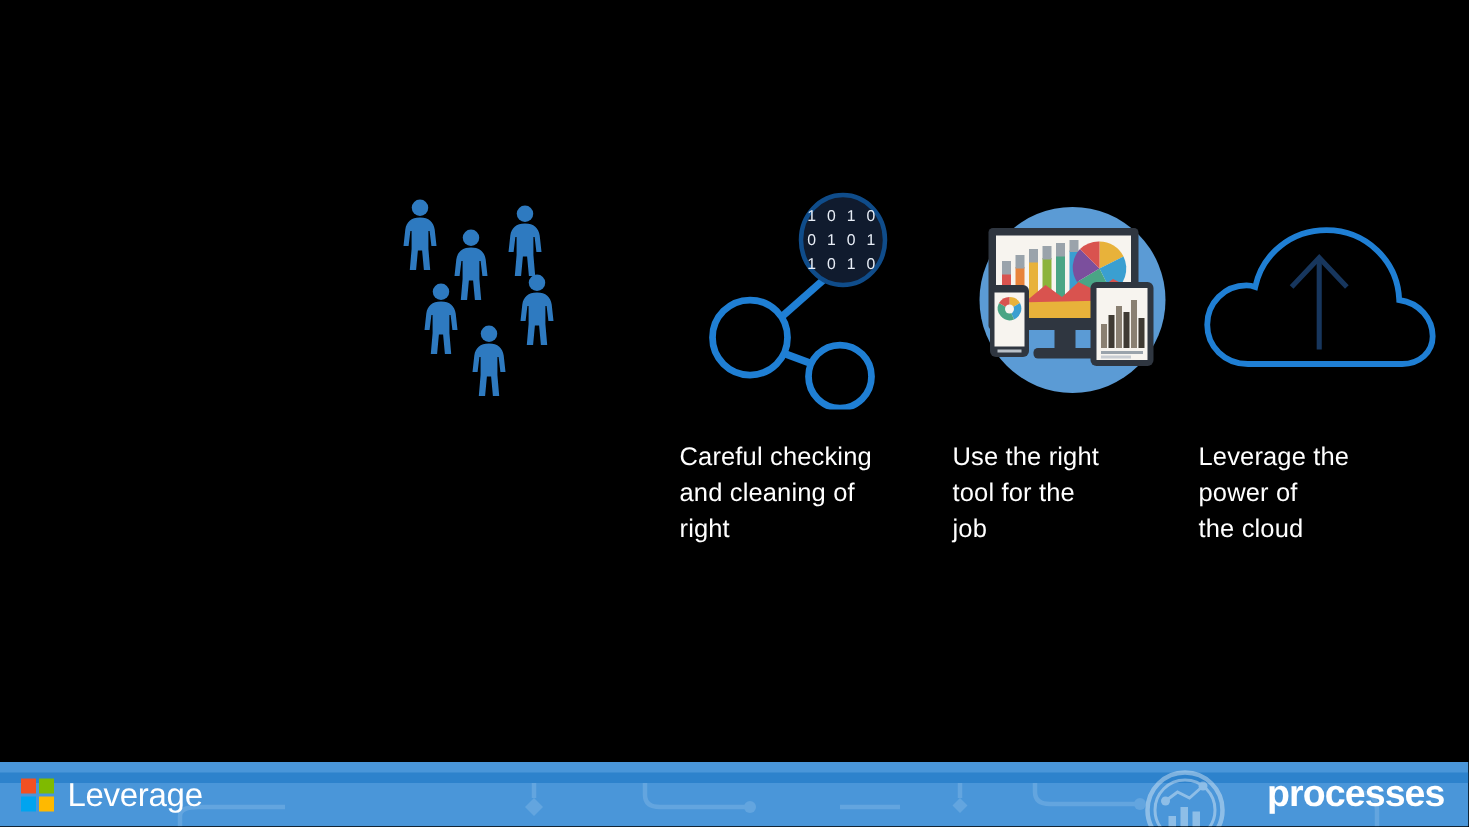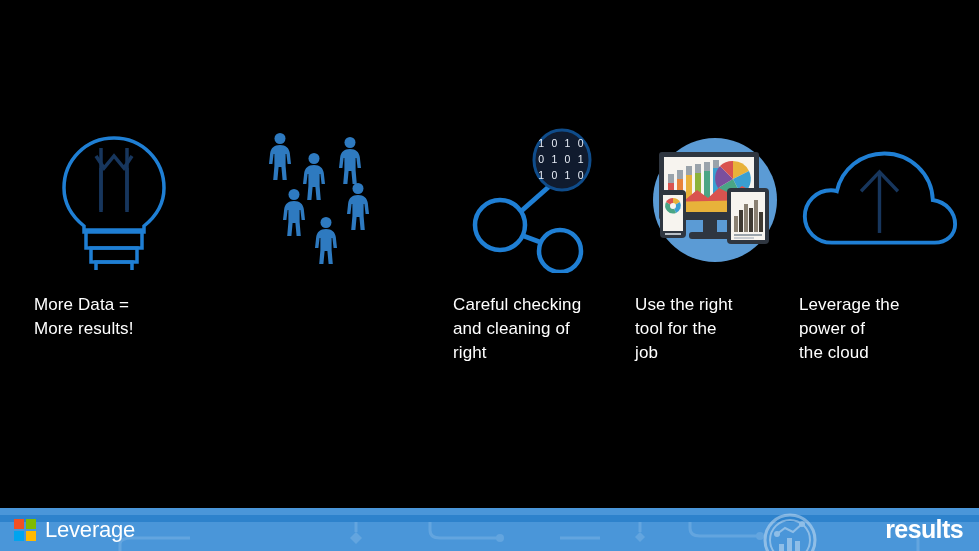--- a/index.html
+++ b/index.html
@@ -119,35 +119,20 @@
     opacity: 0.38;
   }
 </style>
 </head>
 <body>
 
 <div class="slide">
 
   <div class="columns">
 
-    <div class="col col-bulb">
-      <div class="icon-box">
-        <svg width="120" height="140" viewBox="0 0 120 140">
-          <path d="M60 8 C32 8 10 30 10 58 C10 76 20 88 30 96 L30 102 L90 102 L90 96 C100 88 110 76 110 58 C110 30 88 8 60 8 Z" fill="none" stroke="#1f7fd4" stroke-width="3.5"></path>
-          <path d="M47 18 L47 80 M73 18 L73 80" fill="none" stroke="#17365d" stroke-width="3.5" transform="translate(0,0)"></path>
-          <path d="M42 28 L50 40 L60 28 L70 40 L78 28" fill="none" stroke="#17365d" stroke-width="3.5" transform="translate(0,-2)"></path>
-          <path d="M47 38 L47 82 M73 38 L73 82" fill="none" stroke="#17365d" stroke-width="3.5"></path>
-          <rect x="32" y="100" width="56" height="18" fill="none" stroke="#1f7fd4" stroke-width="3.5"></rect>
-          <rect x="37" y="118" width="46" height="14" fill="none" stroke="#1f7fd4" stroke-width="3.5"></rect>
-          <rect x="42" y="132" width="36" height="12" fill="none" stroke="#1f7fd4" stroke-width="3.5"></rect>
-        </svg>
-      </div>
-      <div class="caption">More Data =
-More results!</div>
-    </div>
 
     <div class="col col-people">
       <div class="icon-box">
         <svg width="130" height="150" viewBox="0 0 130 150">
           <defs>
             <g id="person">
               <circle cx="11" cy="5.5" r="5.5"></circle>
               <path d="M11 12 C5 12 2 15 1.2 20 L0 31 L3.4 31 L4.6 21 L5.4 21 L5.4 33 L4.2 47 L8.4 47 L9.6 34 L12.4 34 L13.6 47 L17.8 47 L16.6 33 L16.6 21 L17.4 21 L18.6 31 L22 31 L20.8 20 C20 15 17 12 11 12 Z"></path>
             </g>
           </defs>
@@ -306,16 +291,16 @@
     <div class="ms-logo">
       <div class="ms-squares">
         <div class="ms-sq" style="background:#f25022"></div>
         <div class="ms-sq" style="background:#7fba00"></div>
         <div class="ms-sq" style="background:#00a4ef"></div>
         <div class="ms-sq" style="background:#ffb900"></div>
       </div>
       <div class="ms-name">Leverage</div>
     </div>
 
-    <div class="cloudera-logo">results</div>
+    <div class="cloudera-logo">processes</div>
   </div>
 
 </div>
 
 </body></html>

